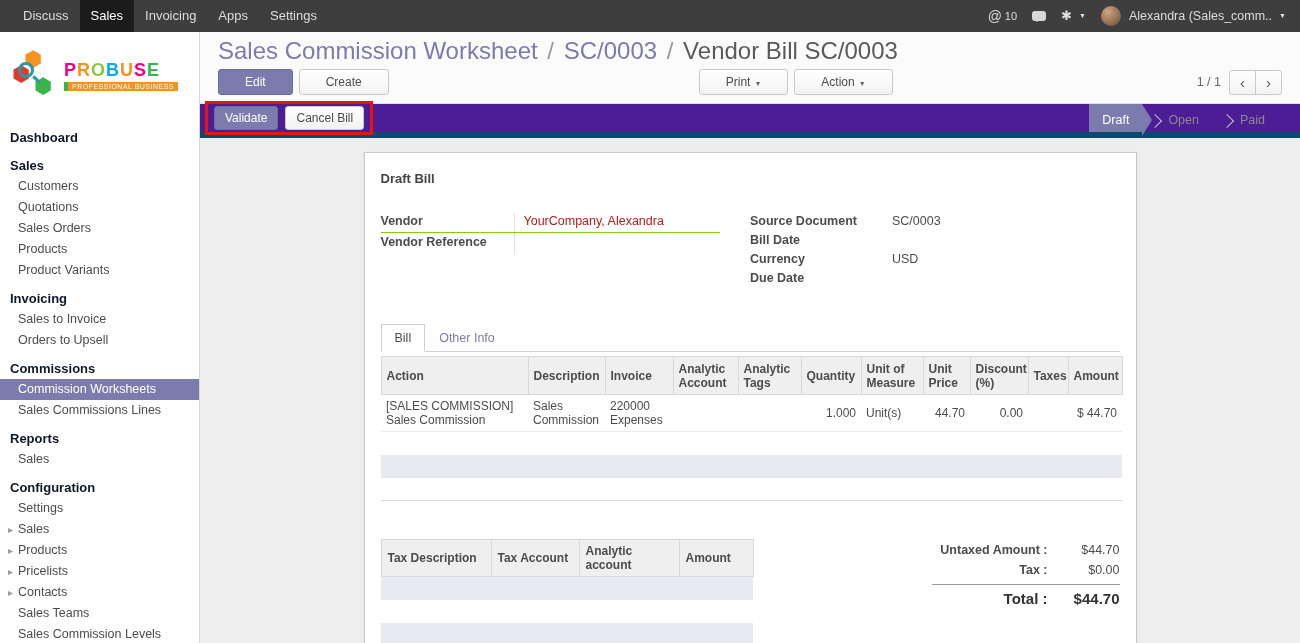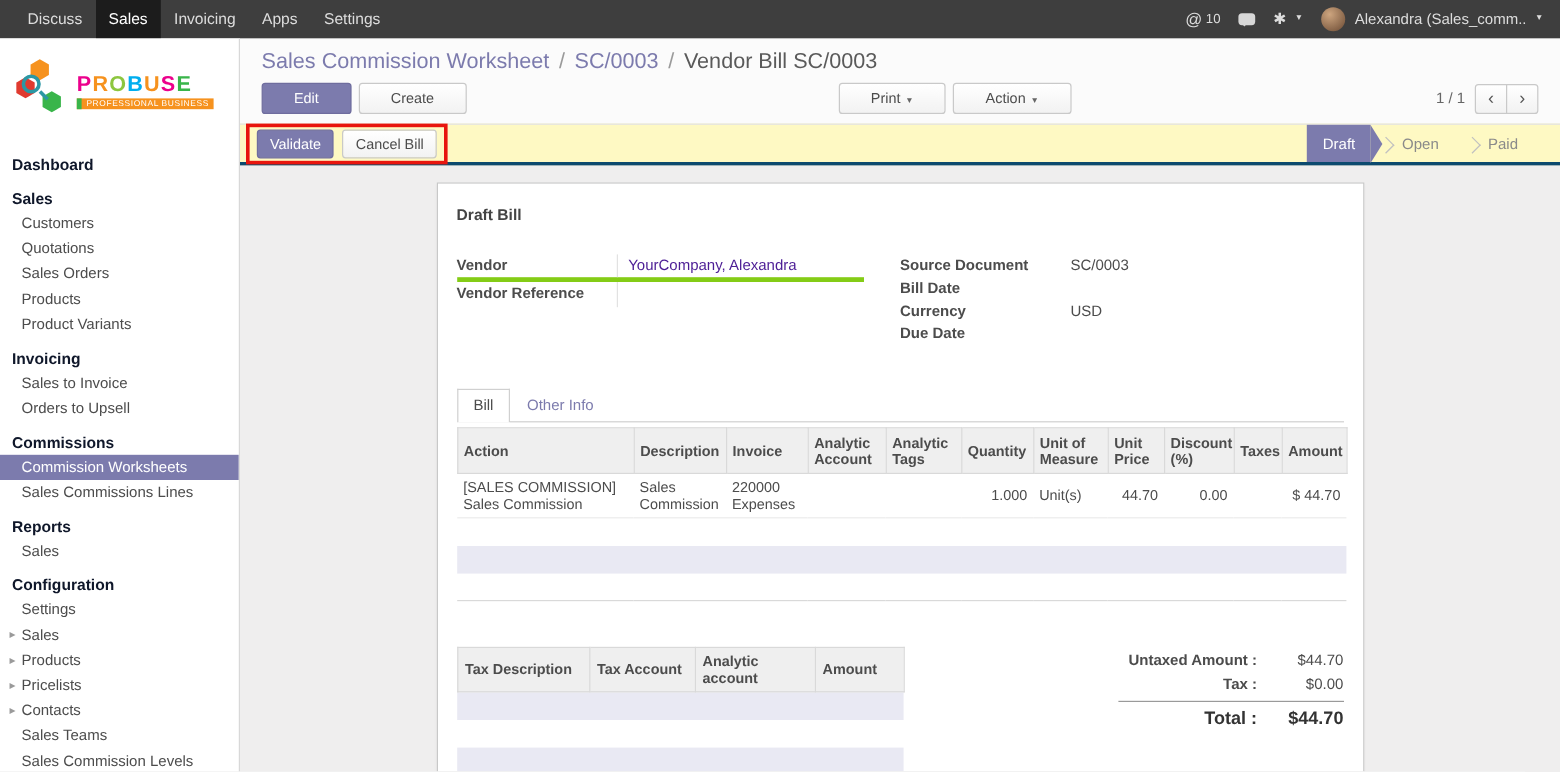--- a/index.html
+++ b/index.html
@@ -45,41 +45,41 @@
 
   
   .side-nav { padding-top:6px; }
   .nav-header { color:#0f172a; font-weight:bold; font-size:13px; line-height:17px; padding:2px 0 2px 10px; margin-top:7px; }
   .nav-item { font-size:12.5px; color:#4c4c4c; line-height:21px; padding-left:18px; position:relative; cursor:pointer; }
   .nav-item.selected { background:#7c7bad; color:#ffffff; }
   .arrow-icon { position:absolute; left:8px; top:0; color:#9a9a9a; font-size:10px; }
 
   
   .control-panel { background:#fbfbfb; padding:7px 18px 8px; }
-  .breadcrumb { font-size:18px; line-height:24px; color:#7c7bad; }
+  .breadcrumb { font-size:24px; line-height:24px; color:#7c7bad; }
   .breadcrumb a { color:#7c7bad; }
   .breadcrumb .sep { color:#9a9a9a; margin:0 3px; }
   .breadcrumb .current { color:#5a5a5a; }
   .btn-row { display:flex; align-items:center; margin-top:6px; }
   .btn { font-size:12px; line-height:1; padding:6px 26px; border:1px solid #c9c9c9; border-radius:3px;
          background:linear-gradient(#ffffff,#f2f2f2); color:#4c4c4c; }
   .btn.primary { background:#7c7bad; border-color:#6f6d9e; color:#ffffff; }
   .btn + .btn { margin-left:6px; }
   .dropdown-group { margin-left:310px; display:flex; }
   .dropdown-group .btn .caret { color:#666; }
   .pager { margin-left:auto; display:flex; align-items:center; gap:8px; }
   .pager-text { font-size:12.5px; color:#666; }
   .pager-btns { display:flex; }
   .pager-btn { width:27px; height:25px; background:linear-gradient(#ffffff,#f2f2f2); border:1px solid #c9c9c9;
                font-size:15px; line-height:1; color:#555; }
   .pager-btn.prev { border-radius:3px 0 0 3px; }
   .pager-btn.next { border-radius:0 3px 3px 0; margin-left:-1px; }
 
   
-  .status-row { height:35px; background:#fef9c3; border-top:1px solid #e3e3e3; border-bottom:3px solid #0c4a6e;
+  .status-row { height:35px; background:#4c1d95; border-top:1px solid #e3e3e3; border-bottom:6px solid #0c4a6e;
                 display:flex; align-items:center; }
   .annotation-box { margin-left:5px; border:3px solid #e8150d; padding:2px 6px; display:flex; align-items:center; gap:7px; }
   .annotation-box .btn { padding:5px 10px; margin-left:0; }
   .steps { margin-left:auto; margin-right:20px; display:flex; align-self:stretch; }
   .step { position:relative; line-height:33px; font-size:12.5px; color:#8a8a8a; padding:0 15px; }
   .step.active { background:#7c7bad; color:#ffffff; padding:0 13px; }
   .step.active::after { content:""; position:absolute; right:-10px; top:0; z-index:2;
         border-top:16.5px solid transparent; border-bottom:16.5px solid transparent; border-left:10px solid #7c7bad; }
   .step.chev { padding-left:26px; }
   .step.chev::before { content:""; position:absolute; left:8px; top:12px; width:9px; height:9px;
@@ -93,22 +93,22 @@
 
   .field-groups { display:flex; margin-top:26px; }
   .group { width:50%; font-size:12.5px; }
   .group.left { padding-right:30px; }
   .field-row { display:flex; min-height:21px; line-height:19px; }
   .group.right .field-row { min-height:19px; }
   .field-row label { width:133px; flex-shrink:0; font-weight:bold; color:#4c4c4c; }
   .group.right .field-row label { width:142px; }
   .field-row .value { flex:1; color:#4c4c4c; }
   .group.left .field-row .value { border-left:1px solid #e2e2e2; padding-left:9px; }
-  .group.left .field-row:first-child { border-bottom:4px solid #84cc16; }
-  a.field-link { color:#4c1d95; }
+  .group.left .field-row:first-child { border-bottom:1px solid #84cc16; }
+  a.field-link { color:#b91c1c; }
 
   .tabs { margin-top:36px; border-bottom:1px solid #d0d0d0; display:flex; }
   .tab { font-size:12.5px; padding:6px 13px; margin-bottom:-1px; }
   .tab.active { background:#fff; border:1px solid #d0d0d0; border-bottom:1px solid #fff; color:#4c4c4c; }
   .tab.inactive { color:#7c7bad; border:1px solid transparent; }
 
   table.lines { width:100%; border-collapse:collapse; table-layout:fixed; margin-top:4px; font-size:12px; }
   .lines th { background:#efefef; border:1px solid #d9d9d9; font-weight:bold; color:#4c4c4c;
               padding:3px 5px; text-align:left; height:38px; vertical-align:middle; }
   .lines td { padding:4px 5px; color:#4c4c4c; vertical-align:middle; }

